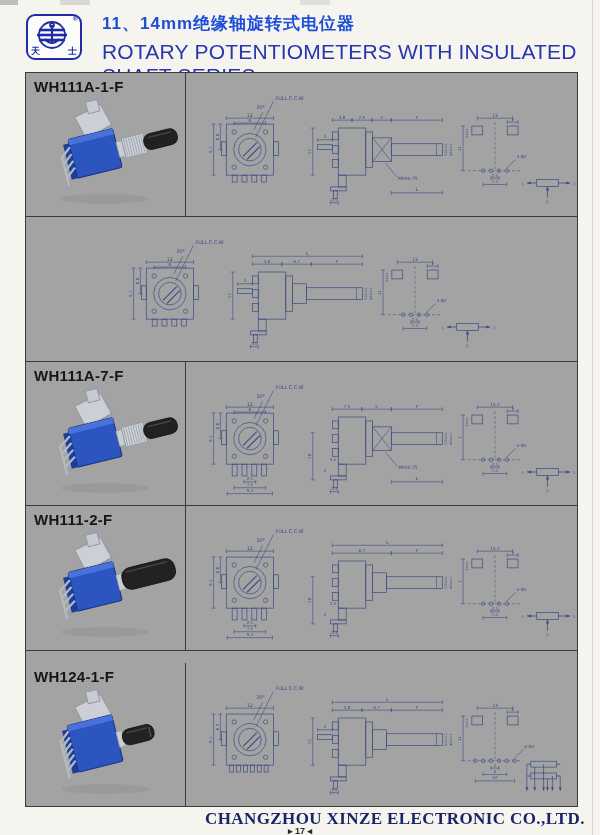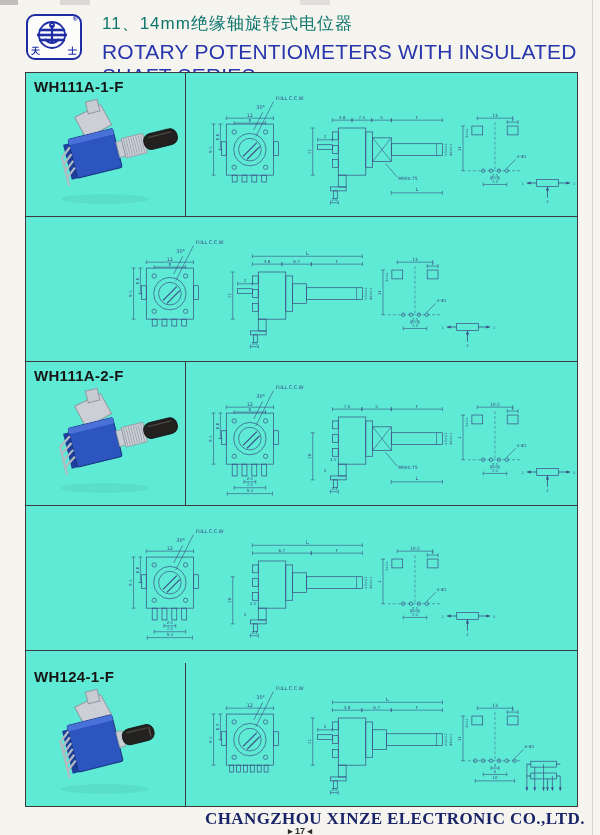--- a/index.html
+++ b/index.html
@@ -8,24 +8,24 @@
   .scan-edge-right{position:absolute;right:7px;top:0;bottom:0;width:1px;background:#d7d3ca;}
   .scan-smudge{position:absolute;left:0;top:0;width:600px;height:5px;background:
     linear-gradient(90deg,#8a8a8a 0 18px,transparent 18px 60px,#bdbdbd 60px 90px,transparent 90px 300px,#c9c9c9 300px 330px,transparent 330px);opacity:.5;}
   .header{position:absolute;left:24px;top:8px;right:20px;height:62px;}
   .logo{position:absolute;left:2px;top:6px;width:56px;height:46px;border:2.5px solid #1f2da5;
         border-radius:9px;background:#fcfcfa;box-sizing:border-box;}
   .logo .reg{position:absolute;top:-1px;right:2px;font-size:7px;color:#1f2da5;font-weight:bold;}
   .logo .cl{position:absolute;left:3px;bottom:0px;font-size:9px;color:#1f2da5;font-weight:bold;}
   .logo .cr{position:absolute;right:3px;bottom:0px;font-size:9px;color:#1f2da5;font-weight:bold;}
   .titles{margin-left:78px;padding-top:4px;}
-  .title-cn{color:#0f766e;font-size:17px;font-weight:normal;letter-spacing:1px;}
+  .title-cn{color:#1d4ed8;font-size:17px;font-weight:bold;letter-spacing:1px;}
   .title-en{color:#2736ad;font-size:21px;margin-top:5px;letter-spacing:.2px;font-weight:500;}
   .sheet{position:absolute;left:25px;top:72px;width:553px;height:735px;border:1.5px solid #3b3b3b;
-         display:flex;flex-direction:column;background:#5eead4;box-sizing:border-box;}
+         display:flex;flex-direction:column;background:#a3a3a3;box-sizing:border-box;}
   .row{flex:1;display:flex;border-bottom:1px solid #3b3b3b;min-height:0;}
   .row:last-child{border-bottom:none;margin-top:12px;}
   .cell-left{width:160px;border-right:1px solid #3b3b3b;position:relative;box-sizing:border-box;flex:none;}
   .model{position:absolute;top:5px;left:8px;font-size:15px;font-weight:bold;color:#161616;letter-spacing:.3px;}
   .photo{position:absolute;left:1px;top:22px;}
   .cell-right{flex:1;position:relative;min-width:0;}
   .drawing{position:absolute;left:0;top:0;width:100%;height:100%;}
   .footer{position:absolute;left:205px;right:10px;top:809px;text-align:left;
           font-family:"Liberation Serif",serif;font-weight:bold;font-size:17px;color:#1a2468;letter-spacing:.4px;}
   .pagenum{position:absolute;left:0;right:0;top:826px;text-align:center;font-size:9px;color:#2a2a2a;font-weight:bold;}
@@ -344,21 +344,21 @@
             <text x="391" y="114" font-size="3.5" fill="#3a4b85" text-anchor="start" font-family="&quot;DejaVu Sans&quot;,sans-serif">3</text>
             <line x1="365" y1="115.5" x2="365" y2="127" stroke="#3a4b85" stroke-width="0.8"></line>
             <path d="M365,115.5 l-1.6,4 h3.2 z" fill="#3a4b85"></path>
             <text x="365" y="132" font-size="3.8" fill="#3a4b85" text-anchor="middle" font-family="&quot;DejaVu Sans&quot;,sans-serif">2</text>
           </g>
         </svg>
     </div>
   </div>
   <div class="row">
     <div class="cell-left">
-      <div class="model">WH111A-2-F</div>
+      <div class="model">WH111A-7-F</div>
       <svg class="photo" width="156" height="118" viewBox="0 0 156 118">
           <g transform="rotate(-14 70 62)">
             <polygon points="58,18 86,12 92,34 64,42" fill="#ccd0d6" stroke="#9198a2" stroke-width="1"></polygon>
             <rect x="72" y="6" width="12" height="12" fill="#c7ccd3" stroke="#9198a2" stroke-width="1"></rect>
             <rect x="40" y="42" width="8" height="36" fill="#1d3f9b"></rect>
             <rect x="46" y="38" width="46" height="40" rx="2" fill="#2c55c0" stroke="#17327e" stroke-width="1"></rect>
             <rect x="46" y="38" width="46" height="6" fill="#4a71d8"></rect>
             <path d="M46,46 l-12,8 l0,8" stroke="#b4bac2" stroke-width="2.2" fill="none"></path>
             <path d="M46,53 l-12,8 l0,8" stroke="#b4bac2" stroke-width="2.2" fill="none"></path>
             <path d="M46,60 l-12,8 l0,8" stroke="#b4bac2" stroke-width="2.2" fill="none"></path>
@@ -511,20 +511,40 @@
             <text x="341" y="114" font-size="3.5" fill="#3a4b85" text-anchor="end" font-family="&quot;DejaVu Sans&quot;,sans-serif">1</text>
             <text x="391" y="114" font-size="3.5" fill="#3a4b85" text-anchor="start" font-family="&quot;DejaVu Sans&quot;,sans-serif">3</text>
             <line x1="365" y1="115.5" x2="365" y2="127" stroke="#3a4b85" stroke-width="0.8"></line>
             <path d="M365,115.5 l-1.6,4 h3.2 z" fill="#3a4b85"></path>
             <text x="365" y="132" font-size="3.8" fill="#3a4b85" text-anchor="middle" font-family="&quot;DejaVu Sans&quot;,sans-serif">2</text>
           </g>
         </svg>
     </div>
   </div>
   <div class="row">
+    <div class="cell-left">
+      <div class="model">WH111-2-F</div>
+      <svg class="photo" width="156" height="118" viewBox="0 0 156 118">
+          <g transform="rotate(-14 70 62)">
+            <polygon points="58,18 86,12 92,34 64,42" fill="#ccd0d6" stroke="#9198a2" stroke-width="1"></polygon>
+            <rect x="72" y="6" width="12" height="12" fill="#c7ccd3" stroke="#9198a2" stroke-width="1"></rect>
+            <rect x="40" y="42" width="8" height="36" fill="#1d3f9b"></rect>
+            <rect x="46" y="38" width="46" height="40" rx="2" fill="#2c55c0" stroke="#17327e" stroke-width="1"></rect>
+            <rect x="46" y="38" width="46" height="6" fill="#4a71d8"></rect>
+            <path d="M46,46 l-12,8 l0,8" stroke="#b4bac2" stroke-width="2.2" fill="none"></path>
+            <path d="M46,53 l-12,8 l0,8" stroke="#b4bac2" stroke-width="2.2" fill="none"></path>
+            <path d="M46,60 l-12,8 l0,8" stroke="#b4bac2" stroke-width="2.2" fill="none"></path>
+            <path d="M46,67 l-12,8 l0,8" stroke="#b4bac2" stroke-width="2.2" fill="none"></path>
+            <rect x="92" y="52" width="6" height="16" fill="#c9ced5" stroke="#999fa8" stroke-width="0.8"></rect>
+            <rect x="97" y="48" width="54" height="22" rx="9" fill="#242220" stroke="#101010" stroke-width="0.8"></rect>
+            <line x1="102" y1="51.5" x2="145" y2="51.5" stroke="#4a4845" stroke-width="1.2"></line>
+          </g>
+          <ellipse cx="78" cy="104" rx="44" ry="5" fill="rgba(0,0,0,0.05)"></ellipse>
+        </svg>
+    </div>
     <div class="cell-right">
       <svg class="drawing" viewBox="0 0 392 146" preserveAspectRatio="xMidYMid meet">
           <g>
             <rect x="38" y="52" width="48" height="52" fill="none" stroke="#3a4b85" stroke-width="0.7"></rect>
             <rect x="33" y="70" width="5" height="14" fill="none" stroke="#3a4b85" stroke-width="0.7"></rect>
             <rect x="86" y="70" width="5" height="14" fill="none" stroke="#3a4b85" stroke-width="0.7"></rect>
             <circle cx="46" cy="60" r="2.2" fill="none" stroke="#3a4b85" stroke-width="0.7"></circle>
             <circle cx="78" cy="60" r="2.2" fill="none" stroke="#3a4b85" stroke-width="0.7"></circle>
             <circle cx="46" cy="96" r="2.2" fill="none" stroke="#3a4b85" stroke-width="0.7"></circle>
             <circle cx="78" cy="96" r="2.2" fill="none" stroke="#3a4b85" stroke-width="0.7"></circle>

